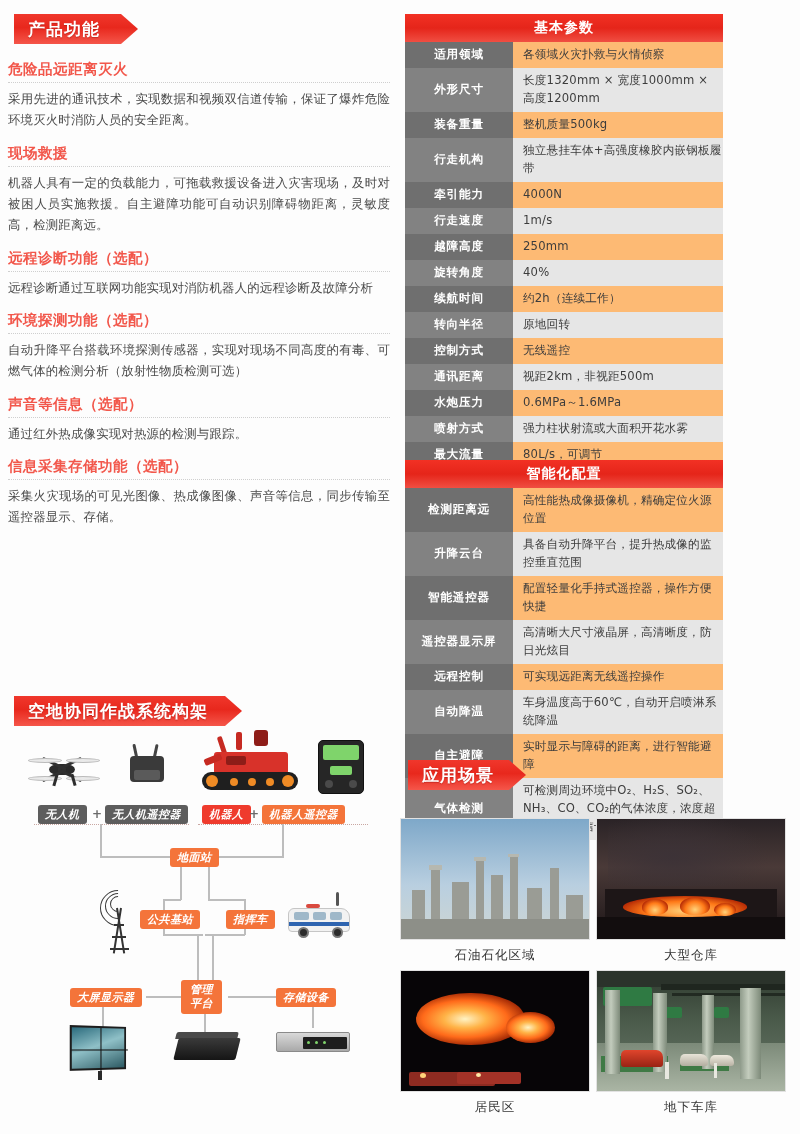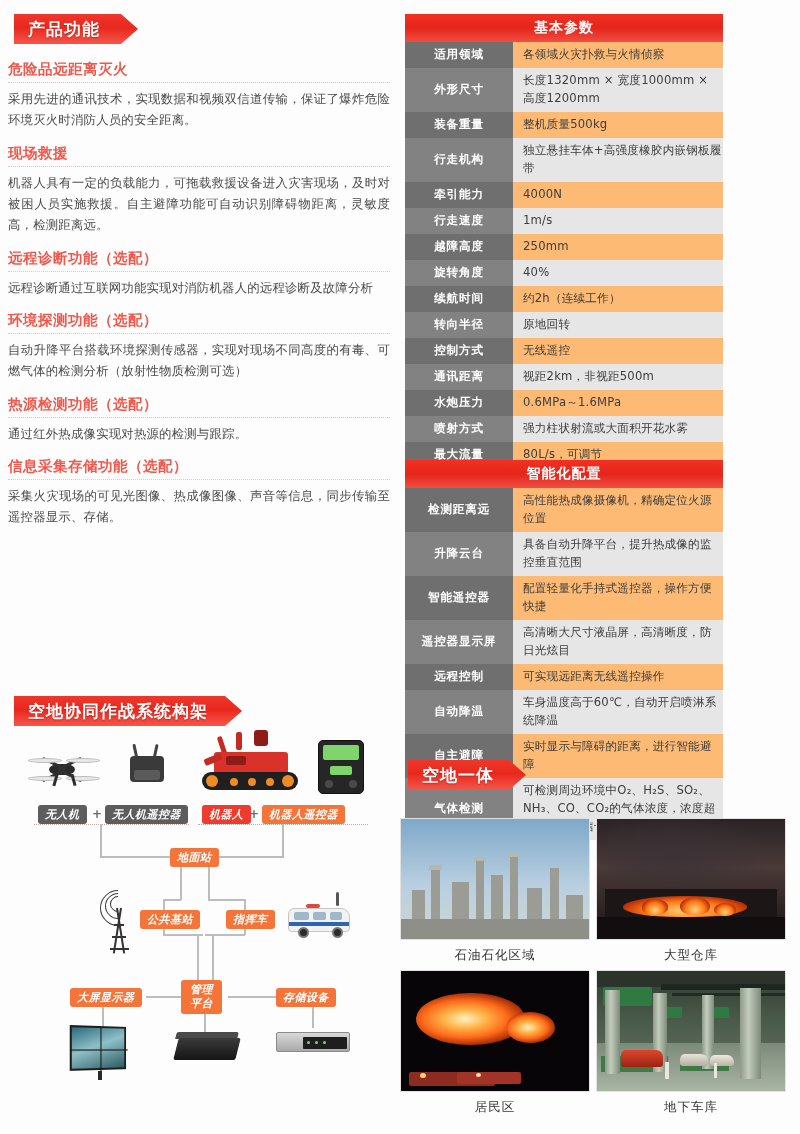--- a/index.html
+++ b/index.html
@@ -206,21 +206,21 @@
     </div>
     <div class="feat">
       <div class="feat-title">远程诊断功能（选配）</div>
       <div class="feat-body">远程诊断通过互联网功能实现对消防机器人的远程诊断及故障分析</div>
     </div>
     <div class="feat">
       <div class="feat-title">环境探测功能（选配）</div>
       <div class="feat-body">自动升降平台搭载环境探测传感器，实现对现场不同高度的有毒、可燃气体的检测分析（放射性物质检测可选）</div>
     </div>
     <div class="feat">
-      <div class="feat-title">热源检测功能（选配）</div>
+      <div class="feat-title">声音等信息（选配）</div>
       <div class="feat-body">通过红外热成像实现对热源的检测与跟踪。</div>
     </div>
     <div class="feat">
       <div class="feat-title">信息采集存储功能（选配）</div>
       <div class="feat-body">采集火灾现场的可见光图像、热成像图像、声音等信息，同步传输至遥控器显示、存储。</div>
     </div>
   </div>
 
   <table class="spec-table" style="left:405px; top:14px;">
     <tbody id="basic-tbody">
@@ -470,21 +470,21 @@
       <div class="rack">
         <div class="rack-face"></div>
         <div class="rack-led" style="left:30px; top:8px;"></div>
         <div class="rack-led" style="left:38px; top:8px;"></div>
         <div class="rack-led" style="left:46px; top:8px;"></div>
       </div>
     </div>
   </div>
 
   <div class="banner" style="left:408px; top:760px; width:118px;">
-    <span>空地一体</span>
+    <span>应用场景</span>
   </div>
 
   <div class="scen-grid">
 
     <div class="scen-cell" style="left:0px; top:0px;">
       <div class="scen-img">
         <div class="sky ref-sky"></div>
         <div class="ref-towers">
           <div class="tcol" style="left:6%;  width:7%;  height:55%;"></div>
           <div class="tcol" style="left:16%; width:5%;  height:78%;"></div>

